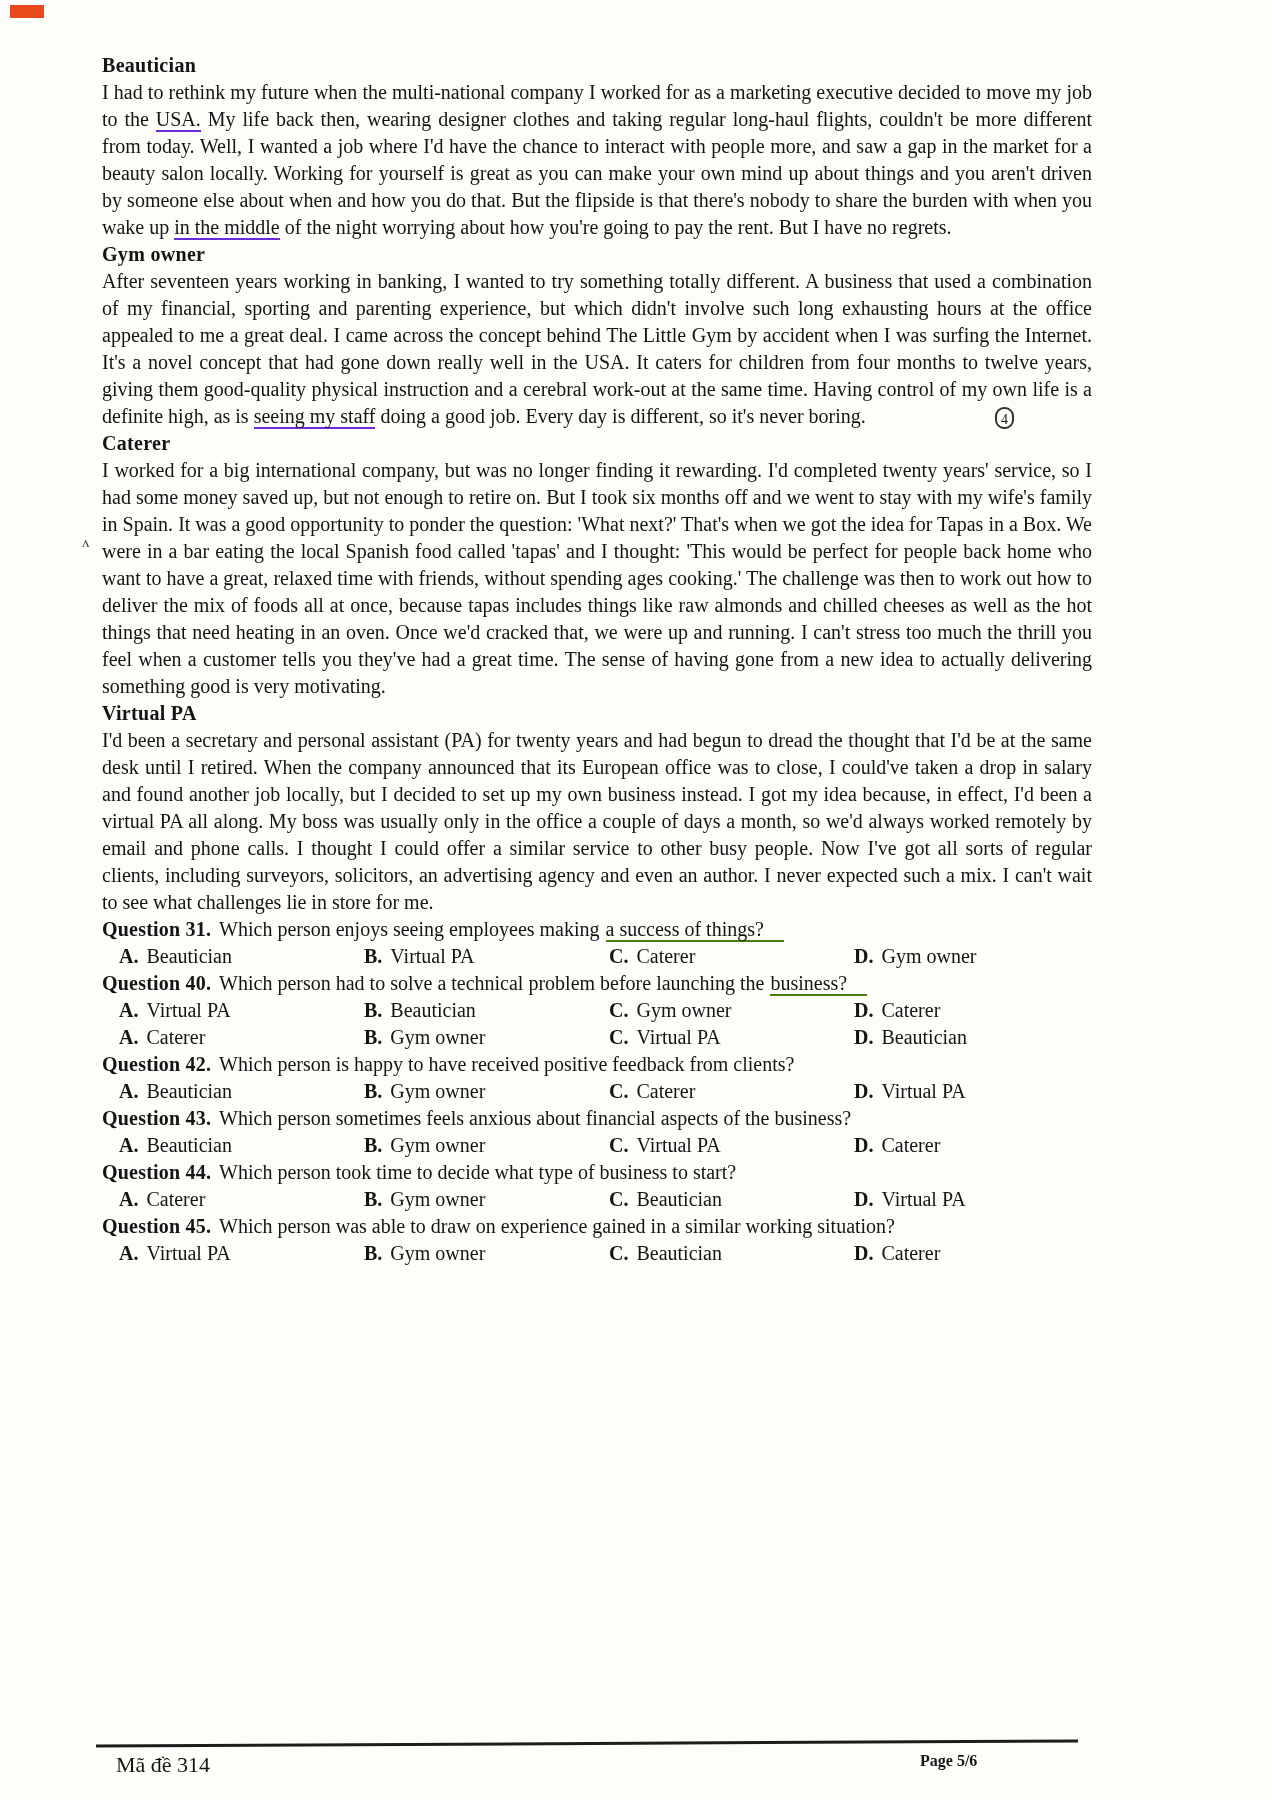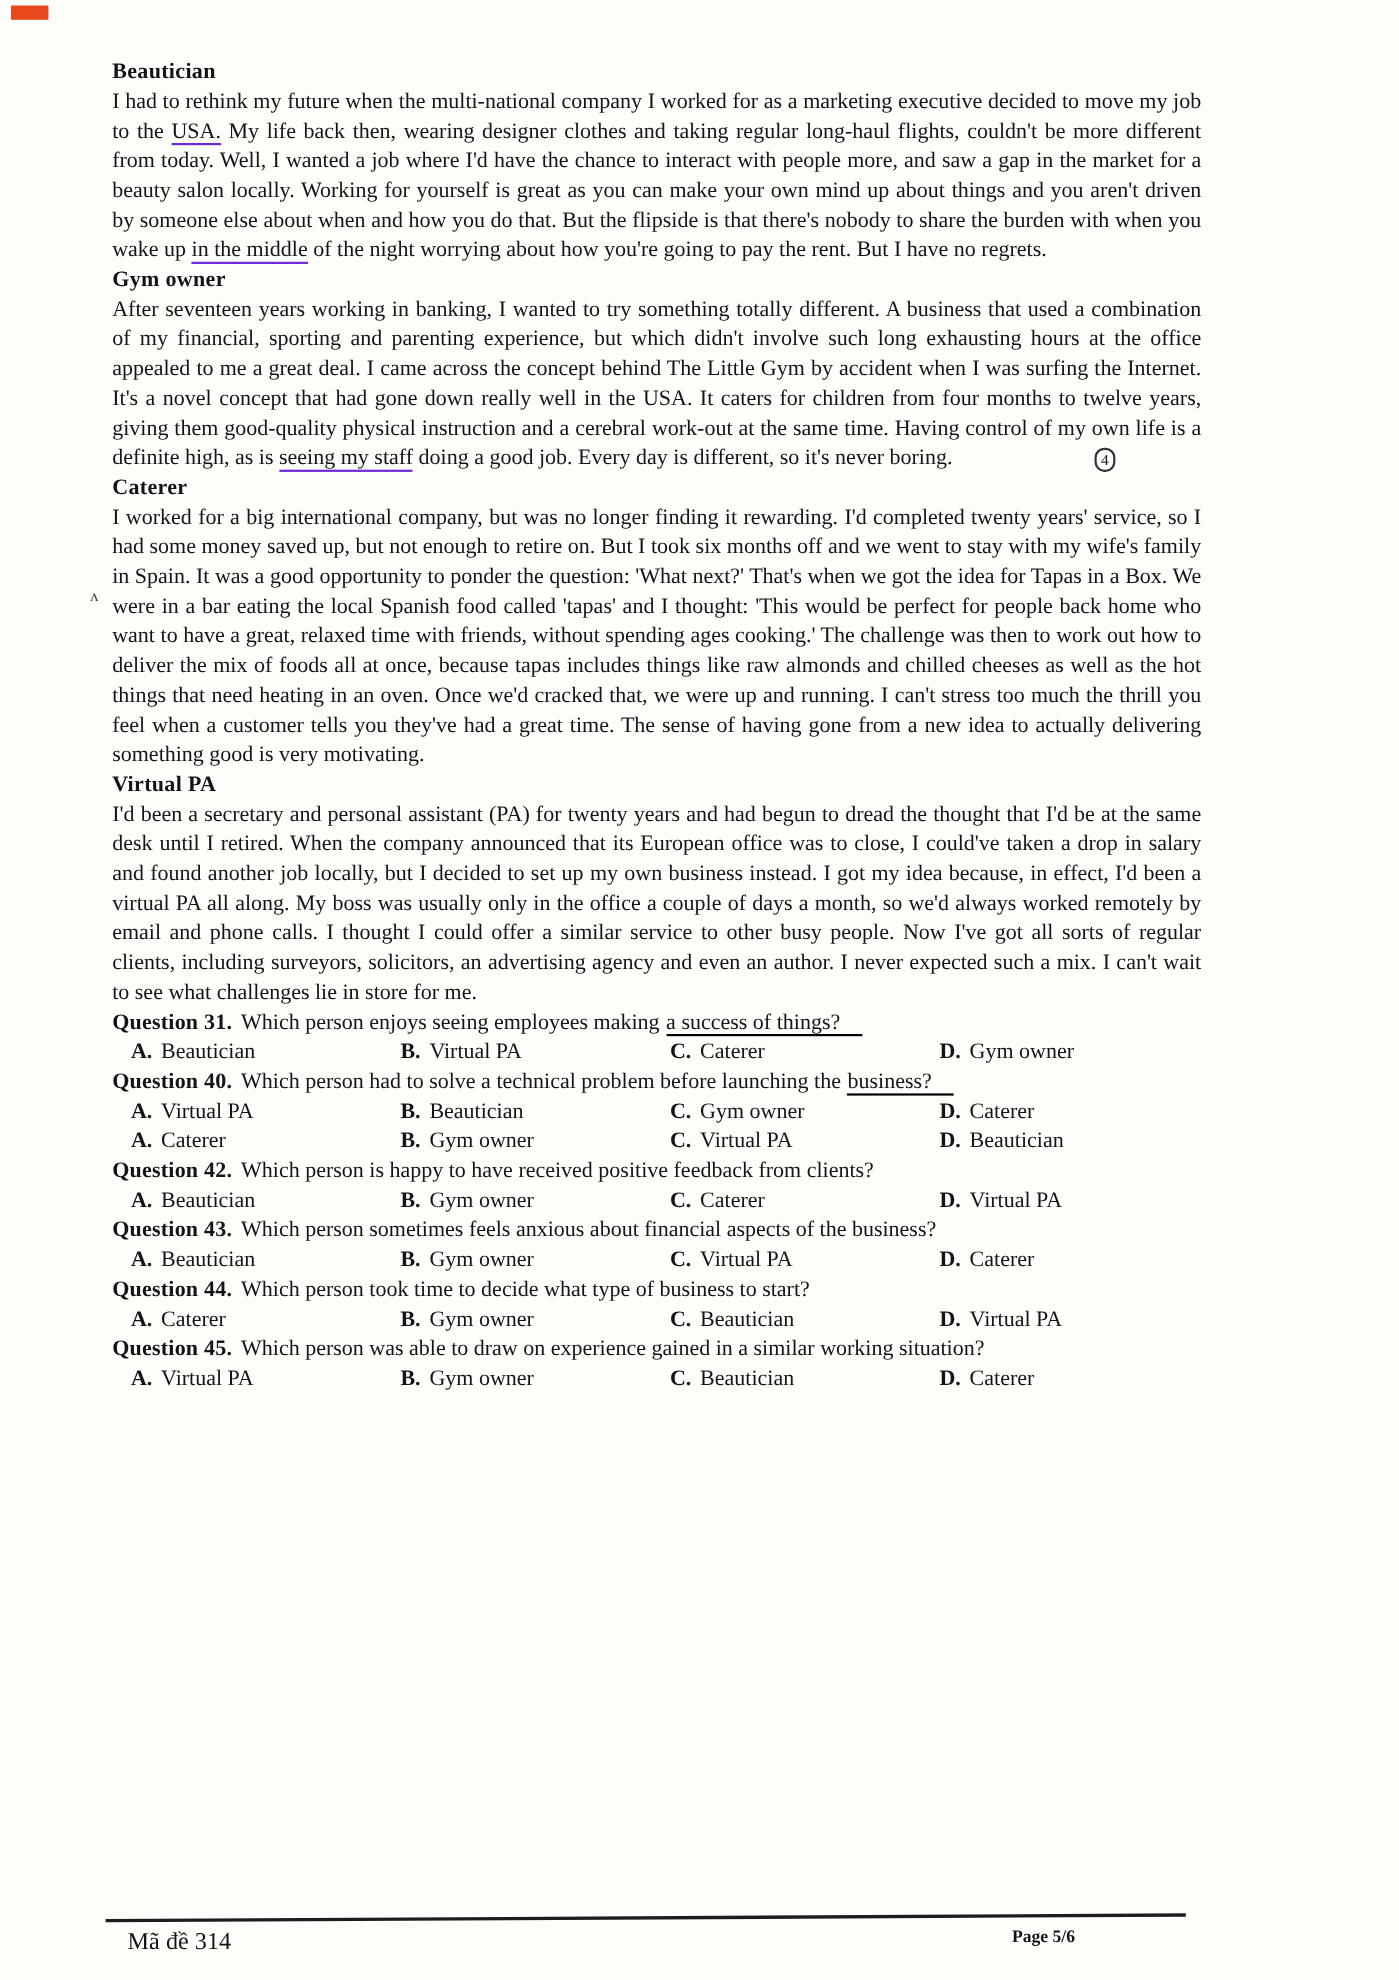--- a/index.html
+++ b/index.html
@@ -37,21 +37,21 @@
     font-size:14px; line-height:21px; text-align:center;
     box-sizing:border-box;
   }
   .margin-caret {
     position:absolute; left:-20px; top:104px;
     font-size:15px; color:#444;
   }
   .questions { margin:0; }
   .qline { font-size:20px; line-height:27px; }
   .qlabel { font-weight:bold; margin-right:8px; letter-spacing:0.2px; }
-  .u2 { border-bottom:2px solid #000000; padding-right:20px; margin-left:6px; }
+  .u2 { border-bottom:2px solid #4d7c0f; padding-right:20px; margin-left:6px; }
   .opts {
     display:grid;
     grid-template-columns:245px 245px 245px 1fr;
     margin-left:17px;
     font-size:20px; line-height:27px;
   }
   .olet { font-weight:bold; margin-right:8px; }
   .instruction {
     margin-top:46px;
     font-size:20px; line-height:31px;

